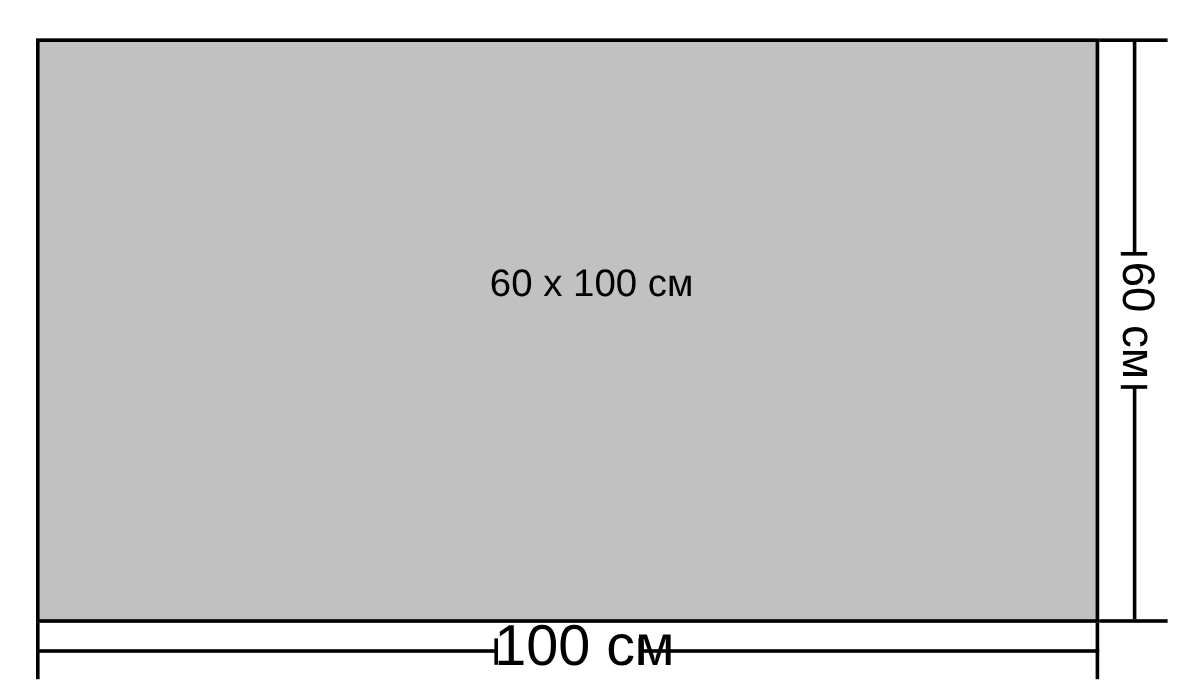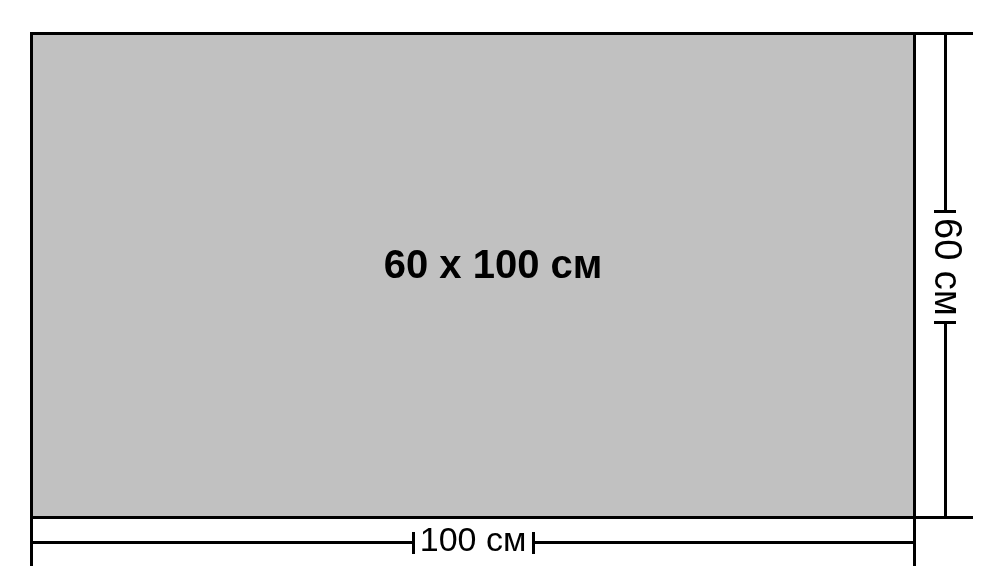--- a/index.html
+++ b/index.html
@@ -30,26 +30,25 @@
     box-sizing: border-box;
     background: var(--fill);
     border: 3px solid var(--line);
     display: flex;
     align-items: center;
     justify-content: center;
   }
   .rect-label {
     position: absolute;
     left: 493px;
-    top: 264px;
+    top: 236px;
     transform: translate(-50%, -50%);
-    font-size: 40px;
+    font-size: 32px;
     color: var(--text);
     white-space: nowrap;
-    font-weight: bold;
   }
   .hline, .vline {
     position: absolute;
     background: var(--line);
   }
   .hline { height: 3px; }
   .vline { width: 3px; }
 
   
   .ext-top-right    { left: 916px; top: 32px;  width: 57px; }
@@ -57,24 +56,24 @@
   .ext-left-down    { left: 30px;  top: 519px; height: 47px; }
   .ext-right-down   { left: 913px; top: 519px; height: 47px; }
 
   
   .dim-w-seg-left  { left: 30px;  top: 541px; width: 383px; }
   .dim-w-seg-right { left: 533px; top: 541px; width: 383px; }
   .dim-w-tick-left  { left: 412px; top: 532px; height: 22px; }
   .dim-w-tick-right { left: 532px; top: 532px; height: 22px; }
   .dim-w-label {
     position: absolute;
-    left: 473px;
+    left: 487px;
     top: 539px;
     transform: translate(-50%, -50%);
-    font-size: 34px;
+    font-size: 48px;
     color: var(--text);
     white-space: nowrap;
   }
 
   
   .dim-h-seg-top    { left: 944px; top: 35px;  height: 177px; }
   .dim-h-seg-bottom { left: 944px; top: 323px; height: 193px; }
   .dim-h-tick-top    { left: 934px; top: 210px; width: 22px; }
   .dim-h-tick-bottom { left: 934px; top: 321px; width: 22px; }
   .dim-h-label {

